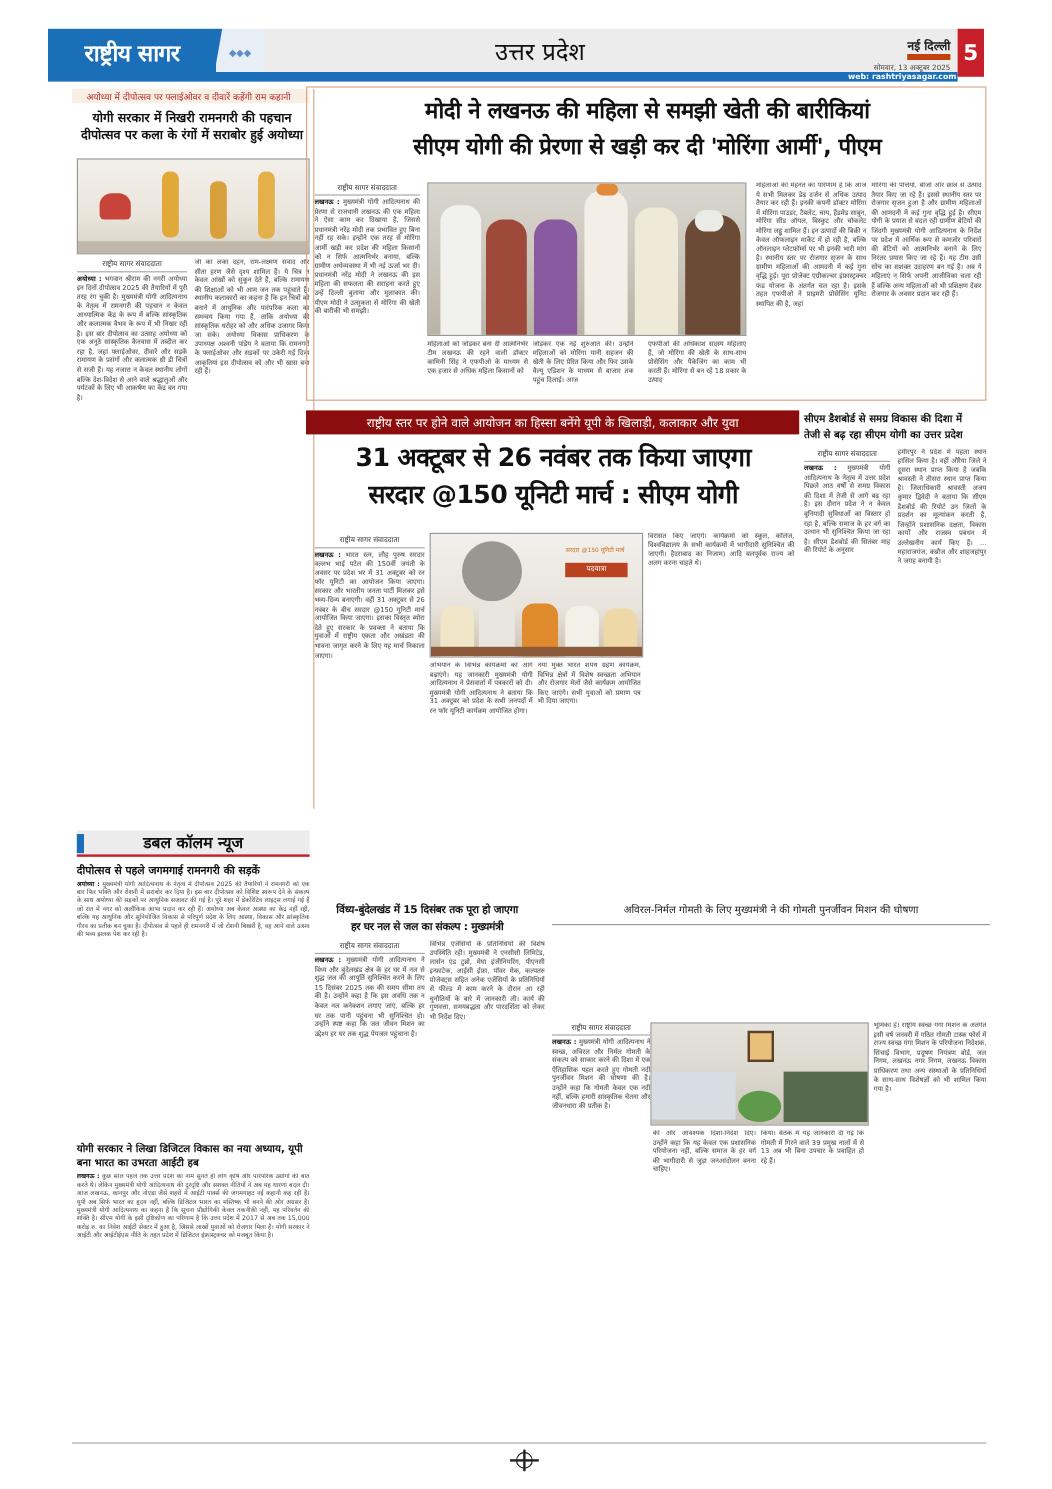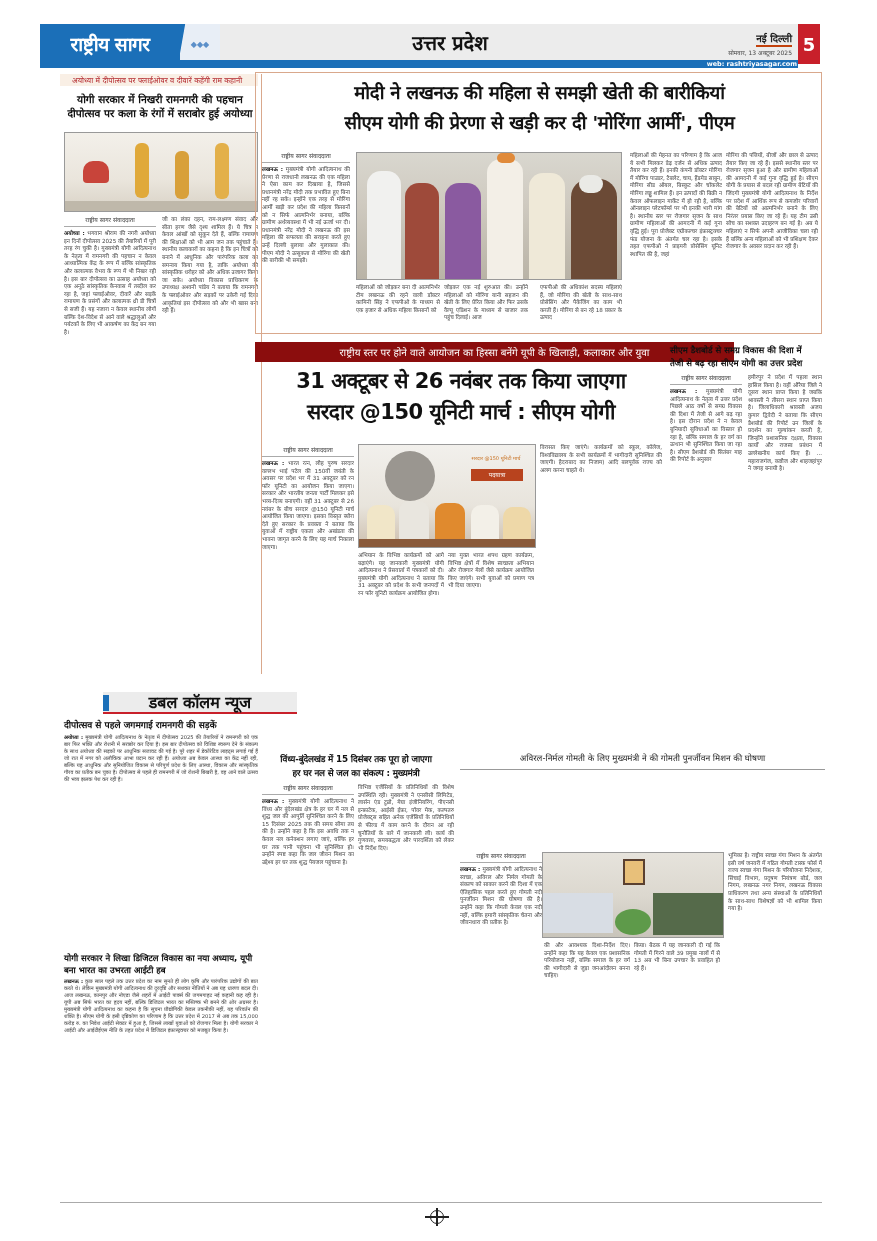--- a/index.html
+++ b/index.html
@@ -3,23 +3,23 @@
 <meta charset="utf-8">
 <style>
   * { box-sizing: border-box; margin: 0; padding: 0; }
   html, body { width: 877px; height: 1241px; background: #ffffff; overflow: hidden; }
   body { font-family: "DejaVu Sans", sans-serif; color: #222; position: relative; }
 
   
   .masthead { position: absolute; left: 40px; top: 24px; width: 780px; height: 44px; display: flex; }
   .mh-brand { width: 140px; height: 40px; background: #1b6fb8; color: #fff; font-family: "DejaVu Serif", serif; font-weight: bold; font-size: 19px; display: flex; align-items: center; justify-content: center; letter-spacing: -0.5px; }
   .mh-diamonds { width: 40px; height: 40px; background: linear-gradient(100deg, #1b6fb8 0 10%, #e8eef6 12%); display:flex; align-items:center; justify-content:center; color:#5b8fc9; font-size:8px; }
-  .mh-center { flex: 1; height: 36px; background: #ececec; display: flex; align-items: center; justify-content: center; font-family: "DejaVu Sans", sans-serif; font-weight: bold; font-size: 20px; color: #111; }
+  .mh-center { flex: 1; height: 36px; background: #ececec; display: flex; align-items: center; justify-content: center; font-family: "DejaVu Sans", sans-serif; font-weight: normal; font-size: 20px; color: #111; }
   .mh-right { width: 118px; height: 36px; background: #ececec; text-align: right; padding: 3px 6px 0 0; }
-  .mh-city { font-size: 10px; font-weight: bold; color: #222; border-bottom: 2px solid #c2410c; display: inline-block; margin-left: 41px; }
+  .mh-city { font-size: 10px; font-weight: bold; color: #222; border-bottom: 5px solid #c2410c; display: inline-block; margin-left: 41px; }
   .mh-date { font-size: 6px; color: #444; margin-top: 2px; }
   .mh-page { width: 22px; height: 40px; background: #c8202a; color: #fff; font-weight: bold; font-size: 18px; display: flex; align-items: center; justify-content: center; }
   .mh-bar { position: absolute; left: 40px; top: 60px; width: 758px; height: 8px; background: #1b6fb8; }
   .mh-web { position: absolute; right: 80px; top: 60px; font-size: 6.5px; color: #fff; font-weight: bold; line-height: 8px; }
 
   
   .byline { font-size: 6px; text-align: center; color: #333; border-bottom: 1px solid #aaa; padding-bottom: 2px; margin-bottom: 3px; }
   .body-text { font-size: 5.6px; line-height: 7.6px; color: #444; text-align: justify; }
   .body-text b { color: #111; }
   .col { position: absolute; overflow: hidden; }
@@ -28,27 +28,27 @@
   
   .left-kicker { position: absolute; left: 60px; top: 74px; width: 198px; font-size: 7.5px; color: #b3282d; background: #f9efe5; padding: 1px 12px; }
   .left-headline { position: absolute; left: 62px; top: 92px; width: 196px; font-size: 10.5px; font-weight: bold; line-height: 14px; color: #111; text-align: center; }
   .left-divider { position: absolute; left: 261px; top: 74px; width: 1px; height: 600px; background: #d9a88c; }
 
   
   .box-top { position: absolute; left: 255px; top: 72px; width: 567px; height: 262px; border: 1.5px solid #d9a88c; }
   .top-headline { position: absolute; left: 262px; top: 78px; width: 555px; font-size: 18.5px; font-weight: bold; line-height: 30px; color: #111; text-align: center; letter-spacing: -0.3px; }
 
   
-  .red-banner { position: absolute; left: 255px; top: 342px; width: 479px; height: 20px; background: #8b0d0d; color: #fff; font-size: 10px; display: flex; align-items: center; justify-content: center; }
+  .red-banner { position: absolute; left: 255px; top: 342px; width: 411px; height: 20px; background: #8b0d0d; color: #fff; font-size: 10px; display: flex; align-items: center; justify-content: center; }
   .mid-headline { position: absolute; left: 257px; top: 366px; width: 408px; font-size: 21px; font-weight: bold; line-height: 31px; color: #111; text-align: center; letter-spacing: -0.5px; }
 
   .right-headline { position: absolute; left: 670px; top: 344px; width: 152px; font-size: 8.5px; font-weight: bold; line-height: 13px; color: #111; }
 
   
-  .dcn { position: absolute; left: 64px; top: 692px; width: 194px; height: 22px; background: #ececec; border-bottom: 2px solid #c8202a; display: flex; align-items: center; justify-content: center; font-weight: bold; font-size: 16px; color: #111; margin-left: 39px; }
+  .dcn { position: absolute; left: 64px; top: 692px; width: 194px; height: 22px; background: #ececec; border-bottom: 2px solid #c8202a; display: flex; align-items: center; justify-content: center; font-weight: bold; font-size: 13px; color: #111; }
   .dcn::before { content: ""; position: absolute; left: 0; top: 3px; width: 6px; height: 16px; background: #1b6fb8; }
   .dcn-h1 { position: absolute; left: 64px; top: 718px; width: 194px; font-size: 9px; font-weight: bold; color: #111; }
   .dcn-h2 { position: absolute; left: 64px; top: 952px; width: 194px; font-size: 8.5px; font-weight: bold; line-height: 12px; color: #111; }
 
   
   .vb-headline { position: absolute; left: 258px; top: 752px; width: 196px; font-size: 8.8px; font-weight: bold; line-height: 14px; color: #111; text-align: center; letter-spacing: -0.2px; }
   .gomti-kicker { position: absolute; left: 460px; top: 752px; width: 365px; font-size: 8.5px; color: #222; text-align: center; border-bottom: 1px solid #999; padding-bottom: 6px; }
   .gomti-headline { position: absolute; left: 455px; top: 774px; width: 370px; font-size: 20px; line-height: 32px; color: #111; text-align: center; letter-spacing: -0.3px; }
 
   .reg-mark { position: absolute; left: 430px; top: 1210px; width: 14px; height: 14px; border: 1.5px solid #222; border-radius: 50%; }

